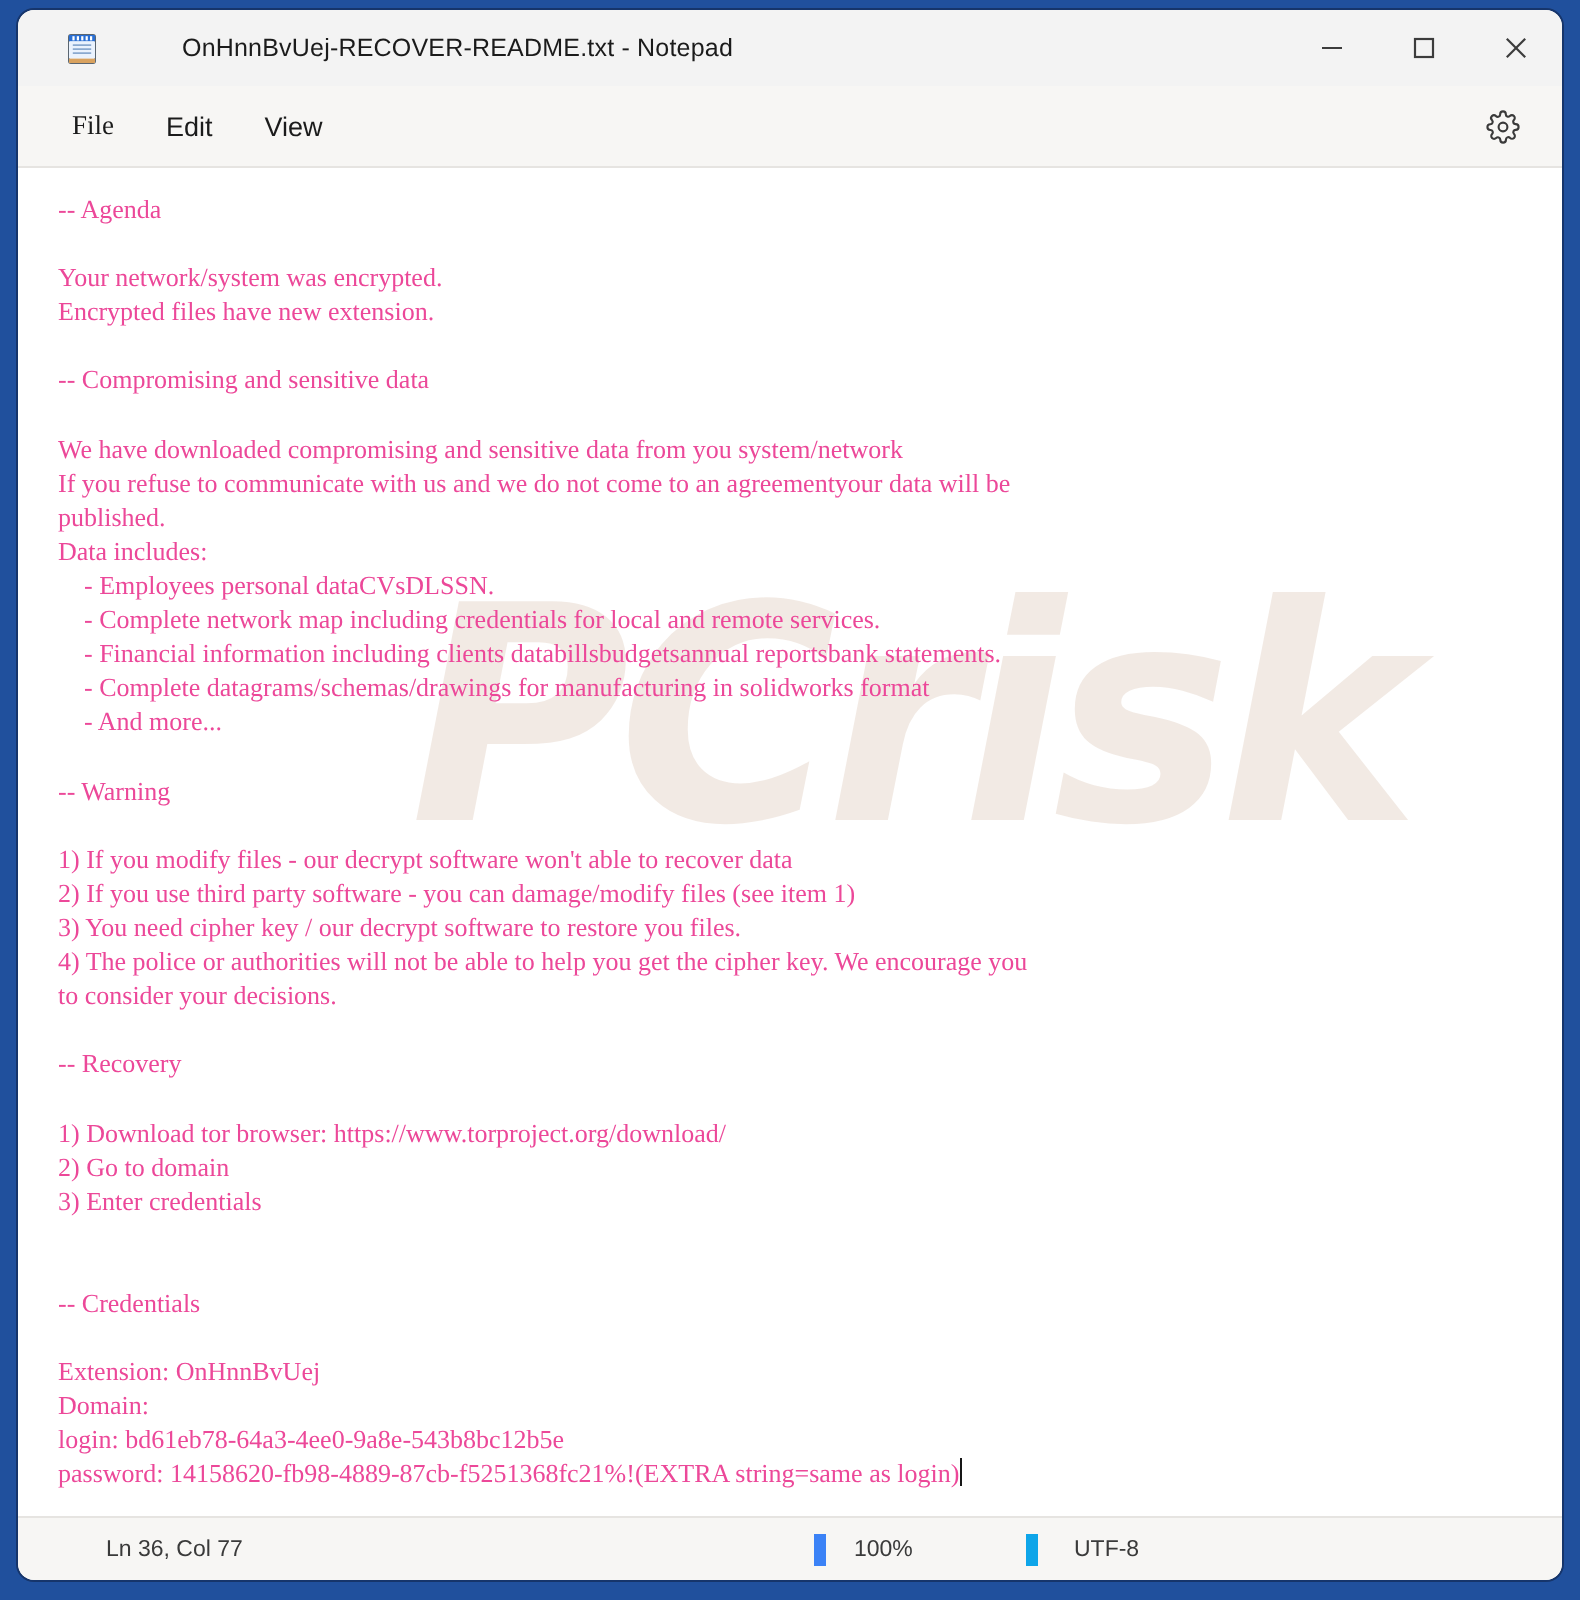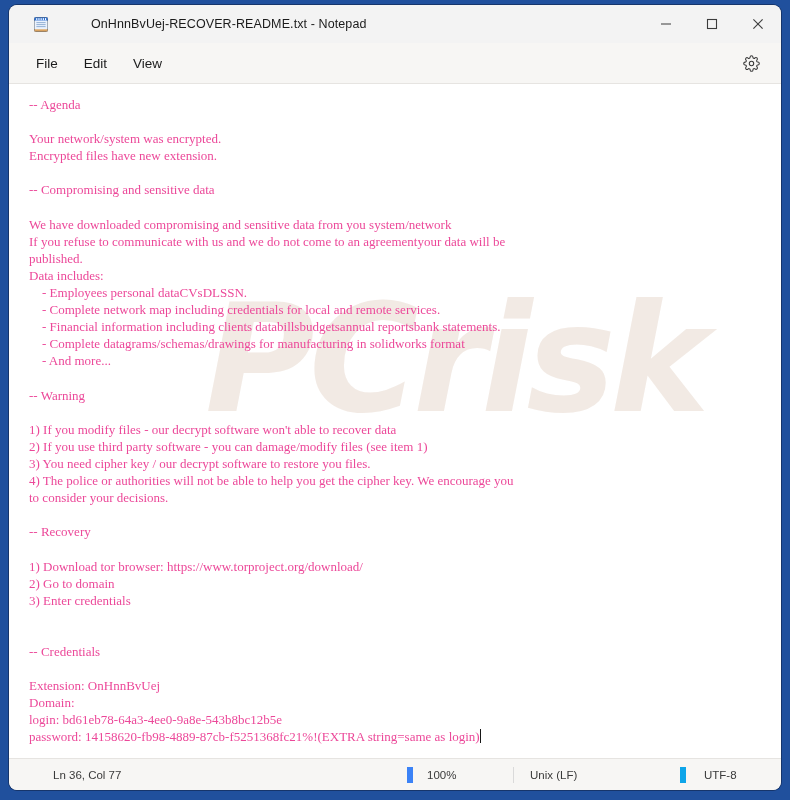--- a/index.html
+++ b/index.html
@@ -88,21 +88,21 @@
     border-bottom: 1px solid #e6e4e1;
   }
   .menuitem {
     font-size: 13.5px;
     color: #1b1b1b;
     padding: 5px 9px;
     margin-left: 8px;
     border-radius: 4px;
     white-space: nowrap;
   }
-  .menuitem:first-of-type { margin-left: 18px; }
+  .menuitem:first-of-type { margin-left: 18px; font-family: Liberation Serif, serif; }
   #gear-btn {
     position: absolute;
     right: 16px;
     top: 50%;
     transform: translateY(-50%);
     width: 28px; height: 28px;
     display: flex; align-items: center; justify-content: center;
   }
 
   
@@ -253,18 +253,17 @@
     <div id="editor-wrap">
       <div id="watermark">
         <div class="wm-top">PCrisk</div>
       </div>
       <div id="editor"><div class="ln">-- Agenda</div><div class="ln">&nbsp;</div><div class="ln">Your network/system was encrypted.</div><div class="ln">Encrypted files have new extension.</div><div class="ln">&nbsp;</div><div class="ln">-- Compromising and sensitive data</div><div class="ln">&nbsp;</div><div class="ln">We have downloaded compromising and sensitive data from you system/network</div><div class="ln">If you refuse to communicate with us and we do not come to an agreementyour data will be</div><div class="ln">published.</div><div class="ln">Data includes:</div><div class="ln">    - Employees personal dataCVsDLSSN.</div><div class="ln">    - Complete network map including credentials for local and remote services.</div><div class="ln">    - Financial information including clients databillsbudgetsannual reportsbank statements.</div><div class="ln">    - Complete datagrams/schemas/drawings for manufacturing in solidworks format</div><div class="ln">    - And more...</div><div class="ln">&nbsp;</div><div class="ln">-- Warning</div><div class="ln">&nbsp;</div><div class="ln">1) If you modify files - our decrypt software won't able to recover data</div><div class="ln">2) If you use third party software - you can damage/modify files (see item 1)</div><div class="ln">3) You need cipher key / our decrypt software to restore you files.</div><div class="ln">4) The police or authorities will not be able to help you get the cipher key. We encourage you</div><div class="ln">to consider your decisions.</div><div class="ln">&nbsp;</div><div class="ln">-- Recovery</div><div class="ln">&nbsp;</div><div class="ln">1) Download tor browser: https://www.torproject.org/download/</div><div class="ln">2) Go to domain</div><div class="ln">3) Enter credentials</div><div class="ln">&nbsp;</div><div class="ln">&nbsp;</div><div class="ln">-- Credentials</div><div class="ln">&nbsp;</div><div class="ln">Extension: OnHnnBvUej</div><div class="ln">Domain:</div><div class="ln">login: bd61eb78-64a3-4ee0-9a8e-543b8bc12b5e</div><div class="ln">password: 14158620-fb98-4889-87cb-f5251368fc21%!(EXTRA string=same as login)<span id="caret"></span></div></div>
     </div>
 
     <div id="statusbar">
       <div class="sb-cell" id="sb-pos">Ln 36, Col 77</div>
       <div class="sb-cell" id="sb-zoom">100%</div>
-      <div class="sb-cell" id="sb-eol">Unix (LF)</div>
       <div class="sb-cell" id="sb-enc">UTF-8</div>
     </div>
 
   </div>
 </div>
 
 </body></html>

